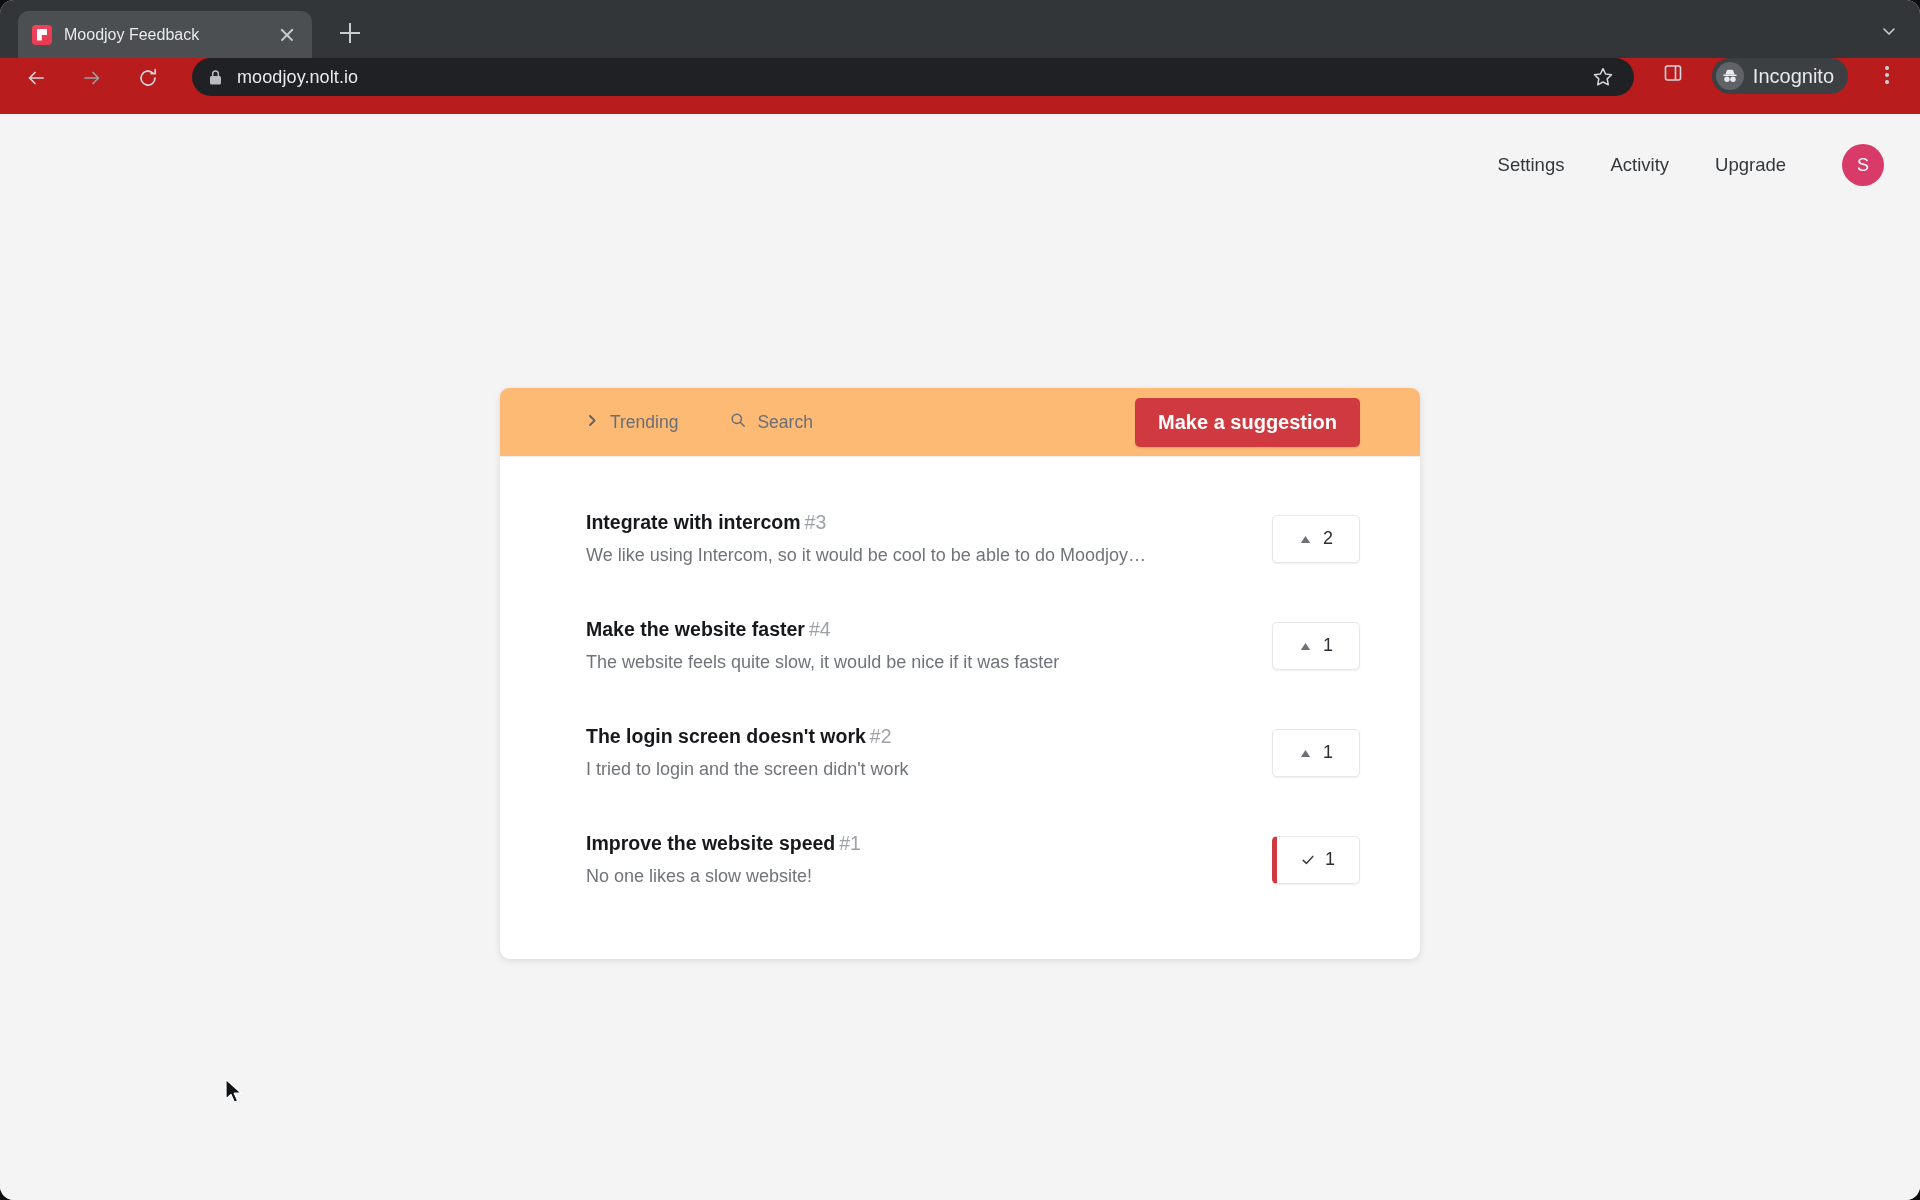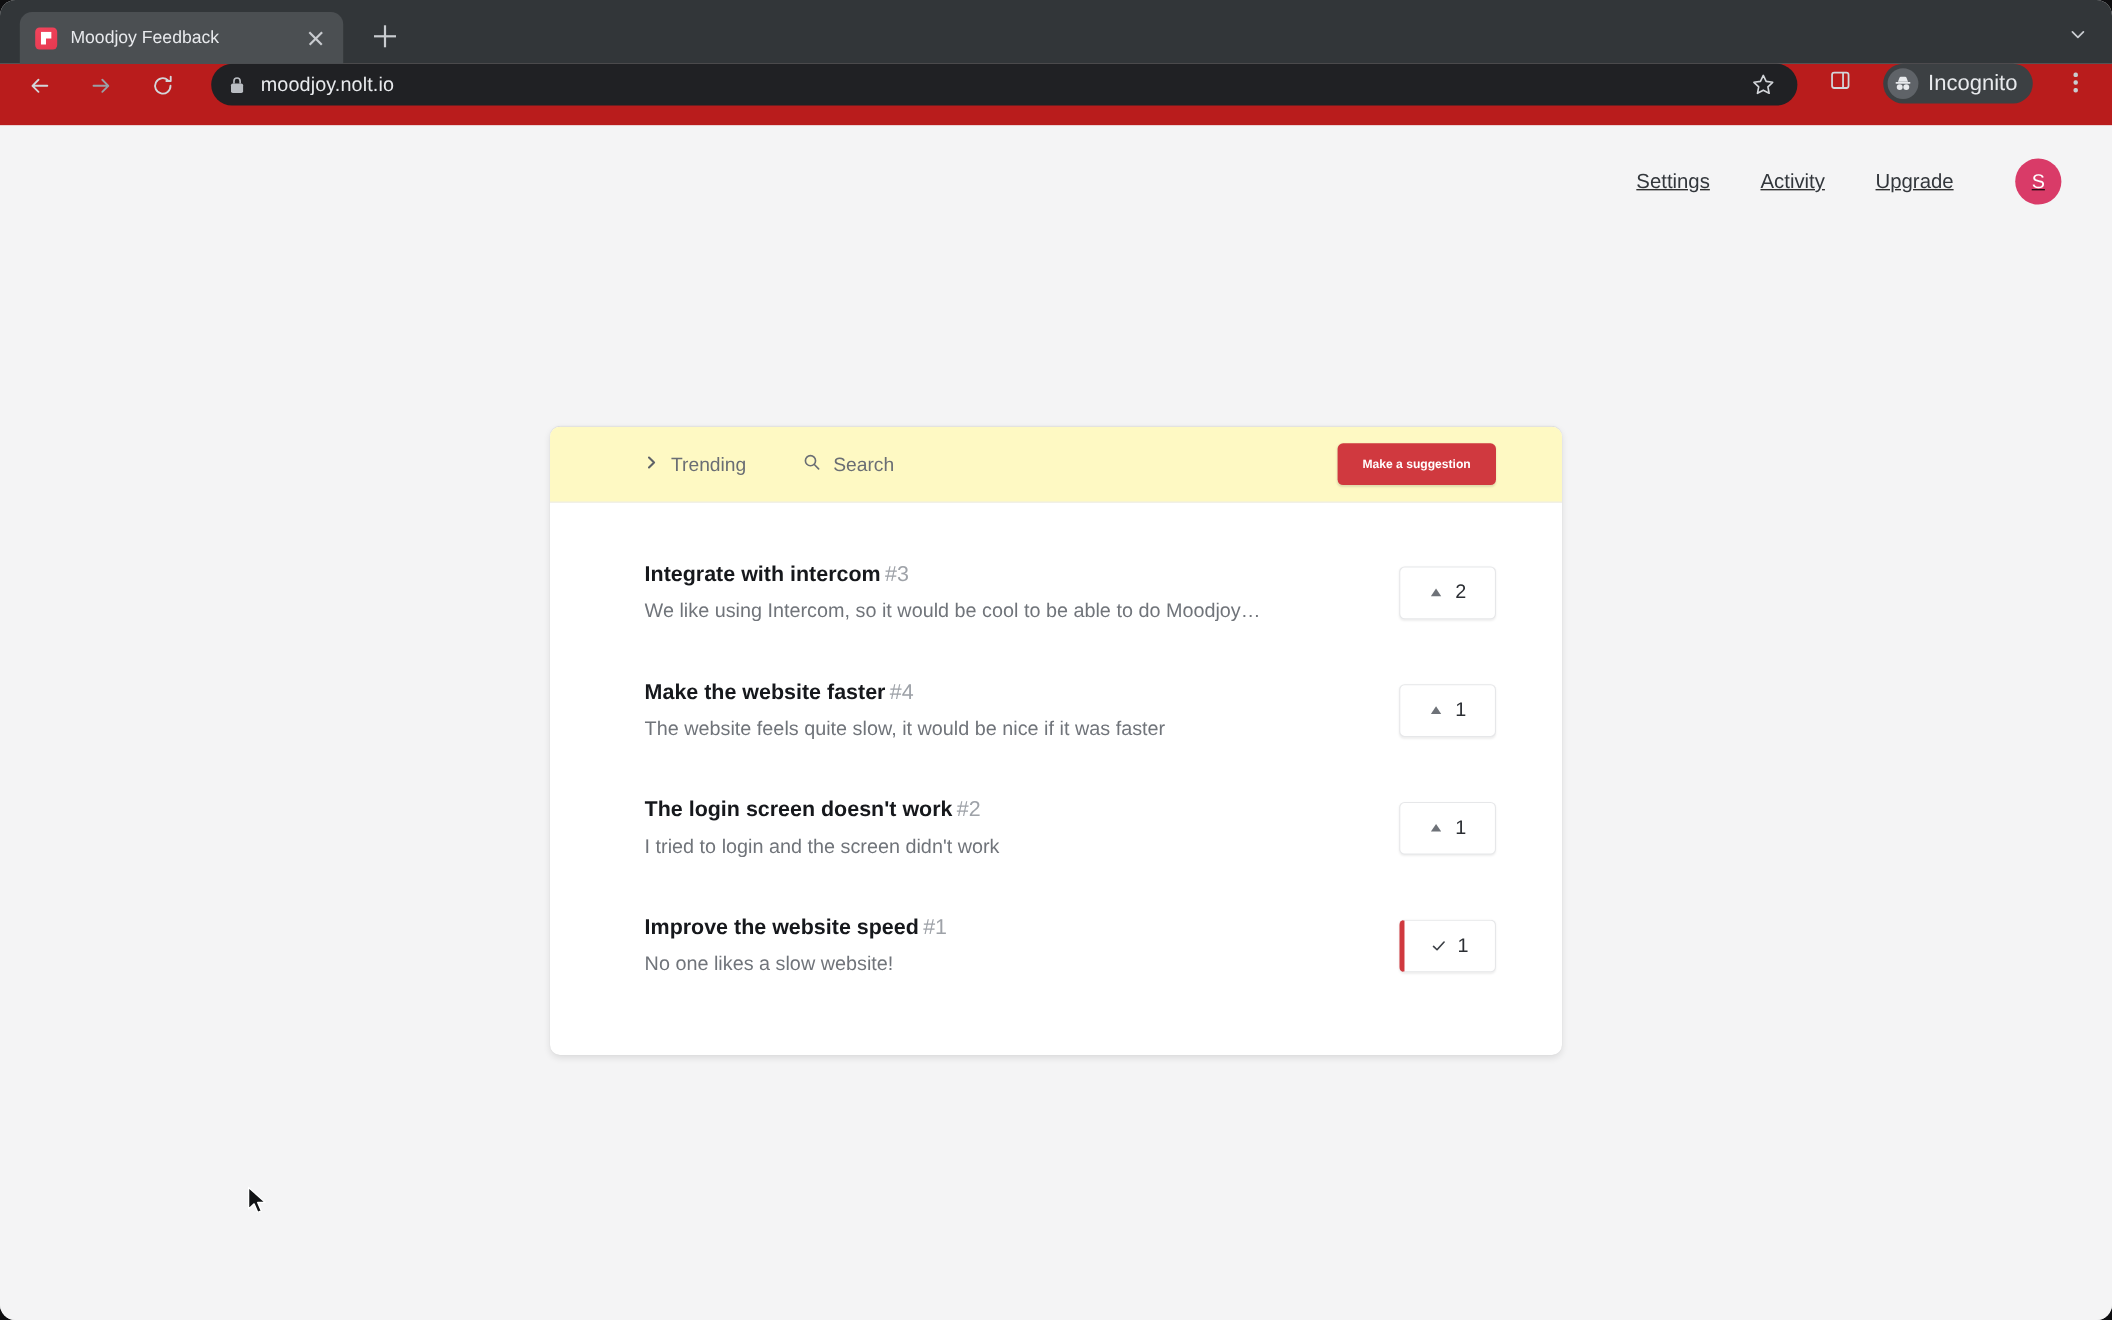--- a/index.html
+++ b/index.html
@@ -183,26 +183,25 @@
   
   .viewport {
     position: relative;
     height: 1086px;
     background: #f4f4f5;
     overflow: hidden;
   }
 
   .topnav {
     position: absolute;
-    right: 46px;
+    right: 36px;
     top: 30px;
     display: flex;
     align-items: center;
     gap: 46px;
-    text-decoration: underline;
   }
   .topnav-link {
     font-size: 18.5px;
     color: #33373c;
     white-space: nowrap;
   }
   .avatar {
     width: 42px; height: 42px;
     border-radius: 50%;
     background: #d93b68;
@@ -249,40 +248,40 @@
   .hero-tagline {
     margin-top: 29px;
     color: rgba(255,255,255,0.80);
     font-size: 18.5px;
     line-height: 1.5;
     max-width: 480px;
   }
 
   .board-toolbar {
     height: 69px;
-    background: #fef9c3;
+    background: #fdba74;
     border-bottom: 1px solid #ececee;
     display: flex;
     align-items: center;
     padding: 0 60px 0 86px;
     justify-content: flex-end;
   }
   .toolbar-control {
     display: flex;
     align-items: center;
     gap: 11px;
     color: #6a6e74;
     font-size: 17.5px;
   }
   .toolbar-control + .toolbar-control { margin-left: 52px; }
   .toolbar-spacer { flex: 1 1 auto; }
   .suggest-btn {
     background: #d0393f;
     color: #ffffff;
-    font-size: 11px;
+    font-size: 20px;
     font-weight: bold;
     border: none;
     border-radius: 5px;
     padding: 13px 23px;
     white-space: nowrap;
     box-shadow: 0 1px 2px rgba(0,0,0,0.12);
     font-family: inherit;
   }
 
   .board-list { padding: 28px 0 46px 0; }

